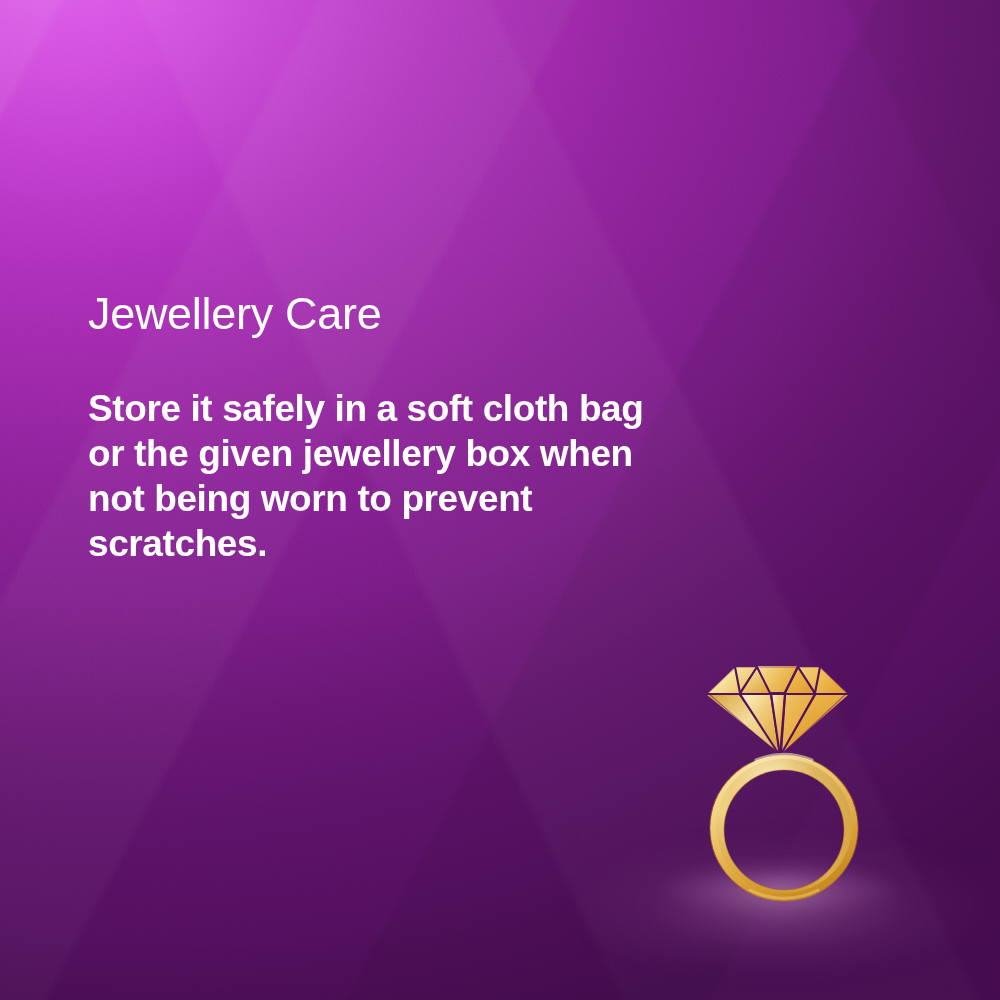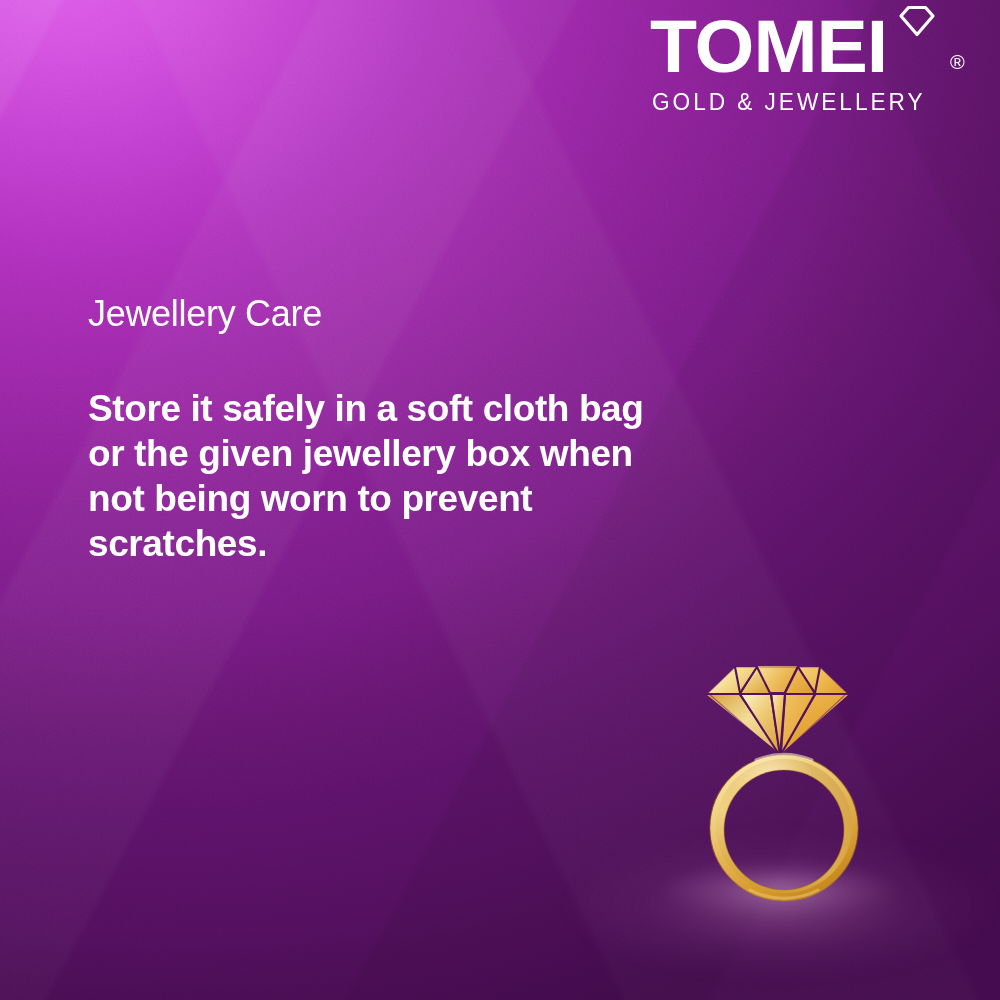--- a/index.html
+++ b/index.html
@@ -181,21 +181,21 @@
 
   
   .copy {
     position: absolute;
     left: 88px;
     top: 288px;
     width: 590px;
   }
   .heading {
     color: #ffffff;
-    font-size: 36px;
+    font-size: 45px;
     line-height: 52px;
     font-weight: 400;
     letter-spacing: -0.3px;
     margin: 0 0 46px 0;
   }
   .para {
     color: #ffffff;
     font-size: 37px;
     line-height: 45px;
     font-weight: 700;
@@ -231,34 +231,20 @@
         <feTurbulence type="fractalNoise" baseFrequency="0.85" numOctaves="3" seed="7" stitchTiles="stitch"></feTurbulence>
         <feColorMatrix type="saturate" values="0"></feColorMatrix>
       </filter>
     </defs>
     <rect width="1000" height="1000" filter="url(#grainFilter)"></rect>
   </svg>
 
   <div class="floor-glow"></div>
   <div class="floor-glow2"></div>
 
-  <div class="logo">
-    <div class="logo-mark-row">
-
-      <div class="logo-wordmark">TOMEI</div>
-
-      <svg class="logo-diamond" viewBox="0 0 44 32" aria-hidden="true">
-        <path d="M6 11 L13.5 2.5 L30.5 2.5 L38 11 L22 29.5 Z" fill="none" stroke="#ffffff" stroke-width="3.2" stroke-linejoin="round"></path>
-      </svg>
-
-      <div class="logo-reg">®</div>
-    </div>
-
-    <div class="logo-tagline">GOLD &amp; JEWELLERY</div>
-  </div>
 
   <div class="copy">
     <h1 class="heading">Jewellery Care</h1>
 
 
     <p class="para">Store it safely in a soft cloth bag or the given jewellery box when not being worn to prevent scratches.</p>
   </div>
 
   <svg class="ring-art" viewBox="0 0 180 270" aria-hidden="true">
     <defs>

